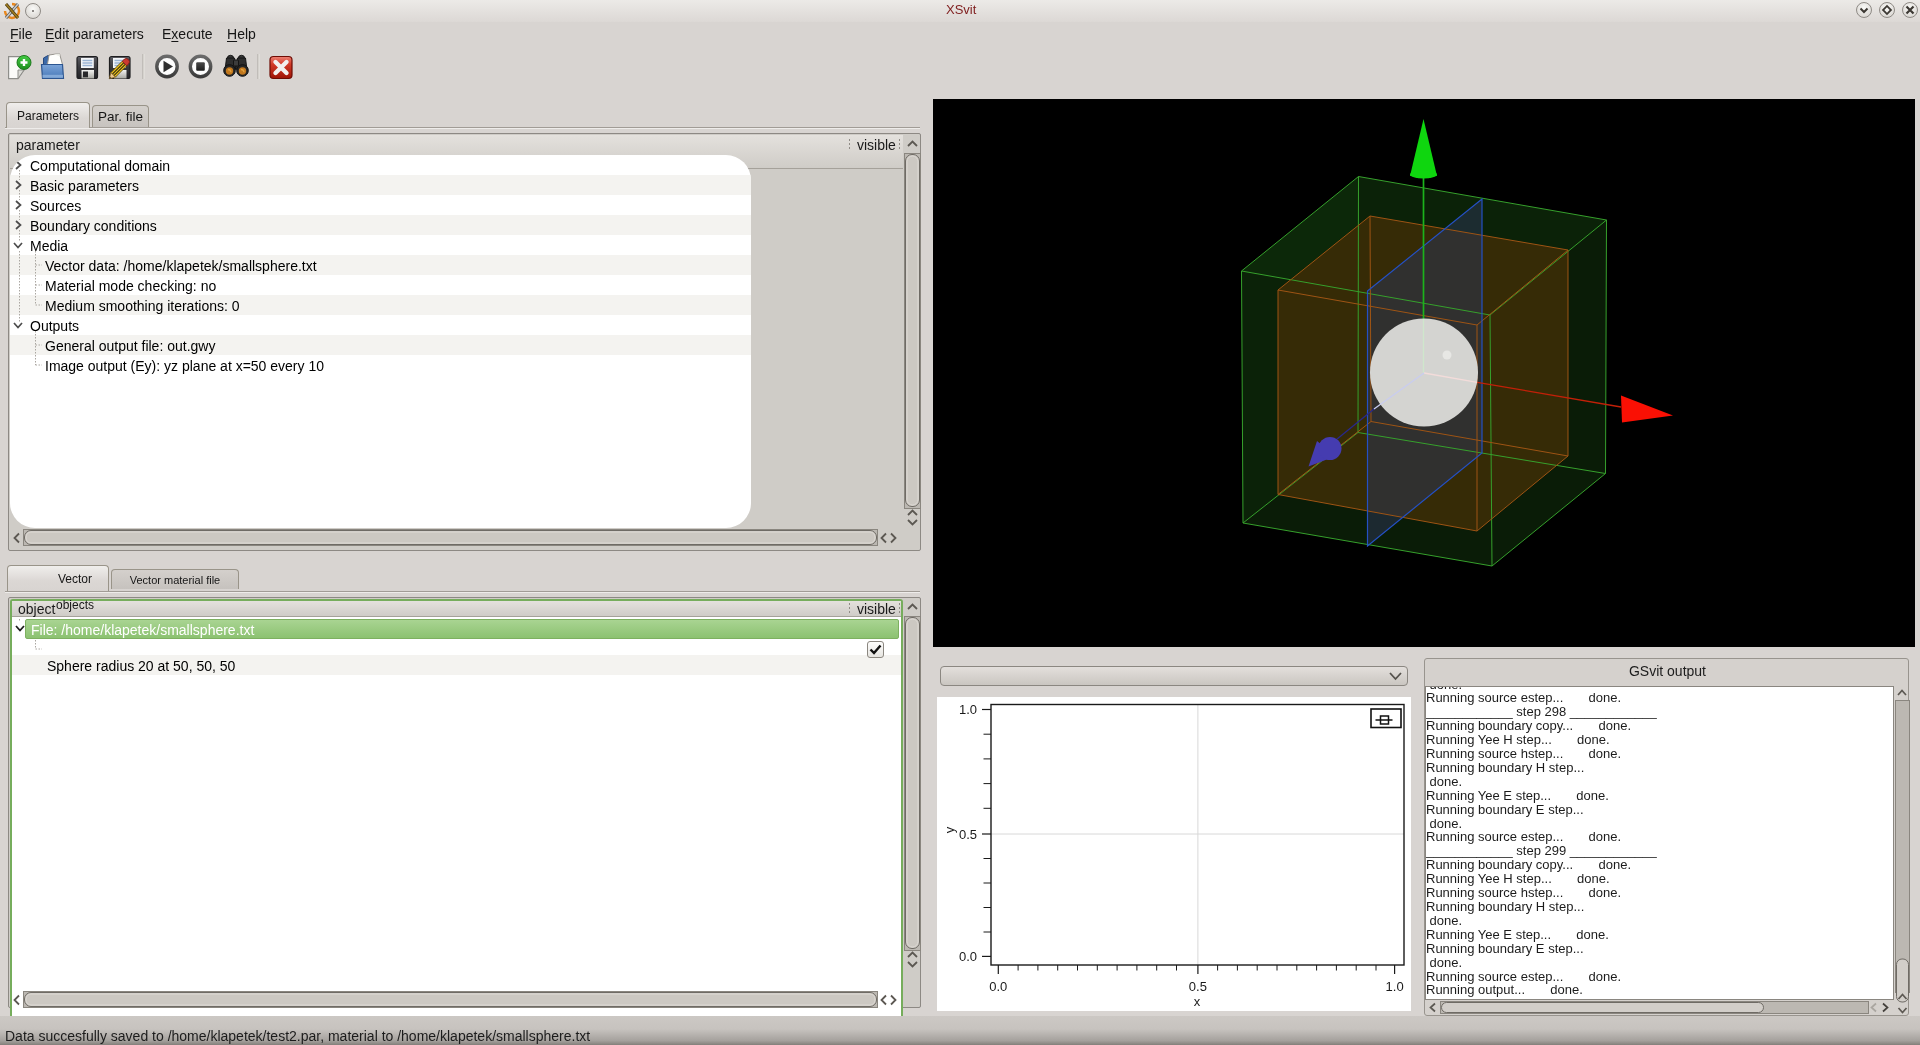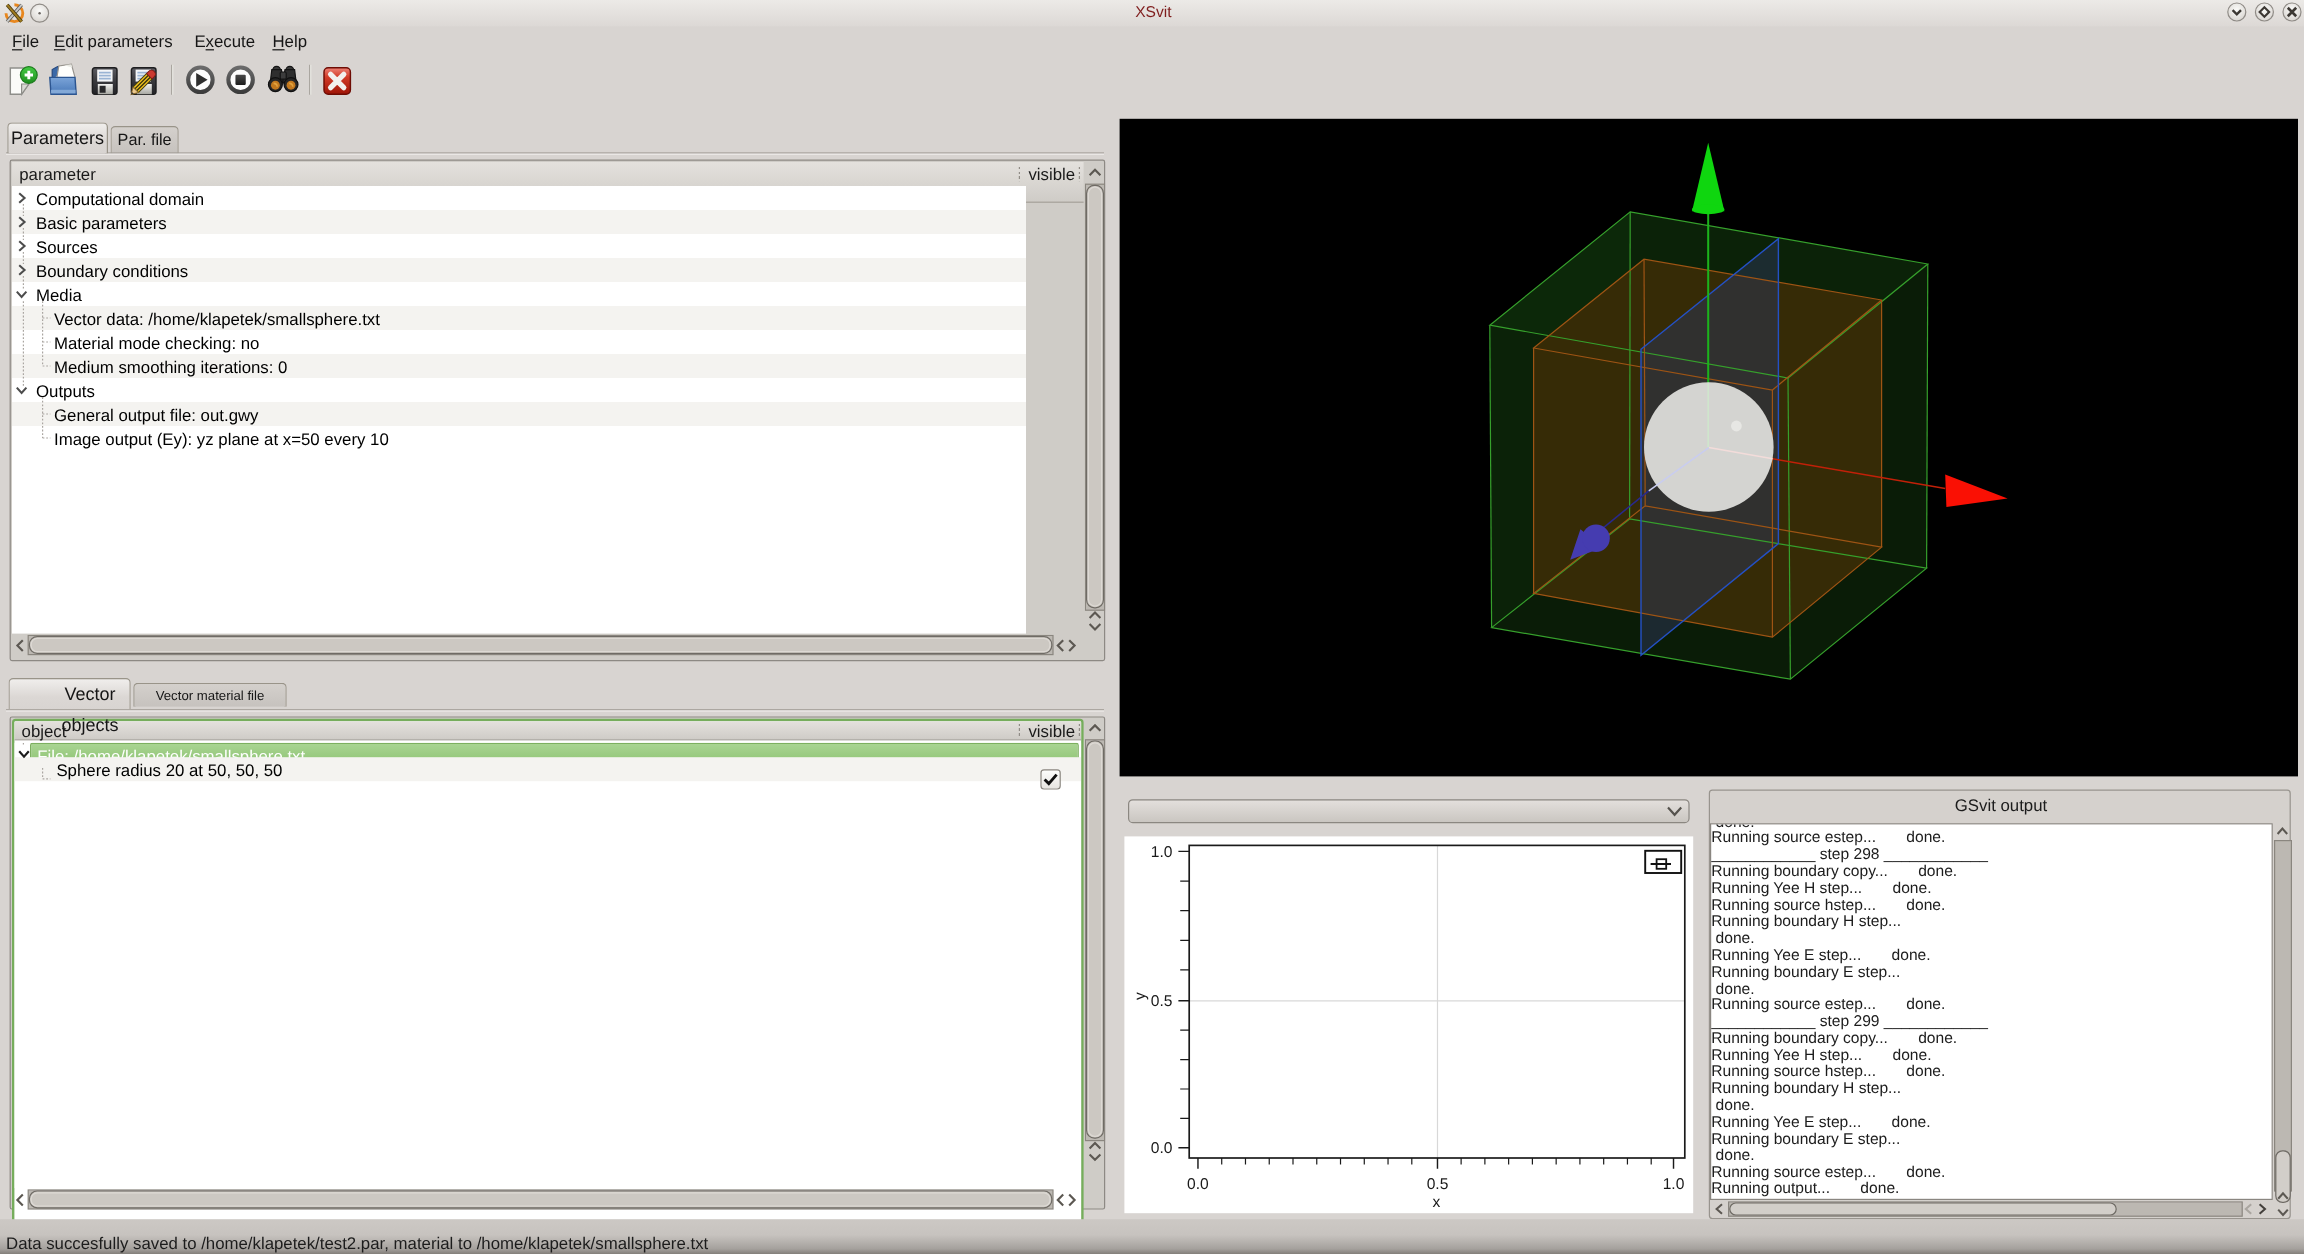--- a/index.html
+++ b/index.html
@@ -4,21 +4,21 @@
 <style>
   * { margin:0; padding:0; box-sizing:border-box; }
   html,body { width:1920px; height:1045px; font-family:"Liberation Sans",sans-serif; overflow:hidden; }
   body { position:relative; background:#d8d4d1; font-size:14px; color:#1a1a1a; }
   .abs { position:absolute; }
   .titlebar { left:0; top:0; width:1920px; height:22px; background:linear-gradient(#eceae7,#dcd8d5); }
   .wbtn { width:16px; height:16px; border-radius:50%; border:1px solid #8f8b86; background:radial-gradient(circle at 50% 35%,#fafaf8,#d3cfca); }
   .menubar { left:0; top:22px; width:1920px; height:24px; }
   .menuitem { position:absolute; top:4px; font-size:14px; color:#161616; }
   .mu { text-decoration:underline; text-underline-offset:2px; }
-  .tab { position:absolute; font-size:15px; color:#161616; text-align:center; }
+  .tab { position:absolute; font-size:12px; color:#161616; text-align:center; }
   .tab.active { background:linear-gradient(#f0eeec,#dbd7d4 60%,#d8d4d1); border:1px solid #999489; border-bottom:none; border-radius:4px 4px 0 0; z-index:3; }
   .tab.inactive { background:linear-gradient(#d4d0cc,#c6c2be); border:1px solid #999489; border-bottom:none; border-radius:4px 4px 0 0; z-index:1; }
   .nbline { position:absolute; height:1px; background:#a19c96; z-index:2; }
   .nbline2 { position:absolute; height:1px; background:#eeecea; z-index:2; }
   .panel { position:absolute; border:1px solid #8d8984; border-radius:2px; background:#cfccc7; }
   .thead { position:absolute; background:linear-gradient(#e4e1dd,#cfccc7); border-bottom:1px solid #a5a19a; }
   .thead .lbl { position:absolute; top:2px; font-size:14px; color:#1a1a1a; }
   .twhite { position:absolute; background:#fff; overflow:hidden; }
   .trow { position:absolute; left:0; width:100%; height:20px; }
   .trow.alt { background:#f4f3f0; }
@@ -173,21 +173,21 @@
 
 <div class="panel" style="left:8px;top:133px;width:913px;height:418px;">
 
   <div class="thead" style="left:1px;top:1px;width:893px;height:34px;padding-left:16px;">
     <div class="lbl" style="left:6px;">parameter</div>
     <div class="lbl" style="left:847px;">visible</div>
     <div style="position:absolute;left:839px;top:4px;width:1px;height:12px;background:repeating-linear-gradient(#908c86 0 2px,transparent 2px 4px);"></div>
     <div style="position:absolute;left:889px;top:4px;width:1px;height:12px;background:repeating-linear-gradient(#908c86 0 2px,transparent 2px 4px);"></div>
   </div>
 
-  <div class="twhite" style="left:1px;top:21px;width:845px;height:373px;">
+  <div class="twhite" style="left:1px;top:21px;width:741px;height:373px;border-radius:25px;">
     <div class="trow" style="top:0px;">
         <div class="txt" style="left:20px;">Computational domain</div>
       </div>
     <div class="trow alt" style="top:20px;">
         <div class="txt" style="left:20px;">Basic parameters</div>
       </div>
     <div class="trow" style="top:40px;">
         <div class="txt" style="left:20px;">Sources</div>
       </div>
     <div class="trow" style="top:80px;">
@@ -269,21 +269,21 @@
       <div class="lbl" style="left:6px;top:0px;">object</div>
       <div class="lbl" style="left:845px;top:0px;">visible</div>
       <div style="position:absolute;left:837px;top:2px;width:1px;height:12px;background:repeating-linear-gradient(#908c86 0 2px,transparent 2px 4px);"></div>
       <div style="position:absolute;left:887px;top:2px;width:1px;height:12px;background:repeating-linear-gradient(#908c86 0 2px,transparent 2px 4px);"></div>
     </div>
     <div class="twhite" style="left:0;top:18px;width:889px;height:371px;">
       <div class="trow" style="top:0px;height:20px;">
         <div style="position:absolute;left:13px;top:0px;width:874px;height:20px;background:linear-gradient(#a9d492,#8cc271);border:1px solid #7db060;border-radius:2px;"></div>
         <div class="txt" style="left:19px;color:#fff;">File: /home/klapetek/smallsphere.txt</div>
       </div>
-      <div class="trow alt" style="top:12px;">
+      <div class="trow alt" style="top:36px;">
           <div class="txt" style="left:35px;">Sphere radius 20 at 50, 50, 50</div>
         </div>
       <svg style="position:absolute;left:0;top:0" width="60" height="60" viewBox="0 0 60 60">
         <path d="M4,7 l4,4.5 4,-4.5" fill="none" stroke="#1c1c1c" stroke-width="1.8"></path>
         <g stroke="#aaa6a1" stroke-width="1" stroke-dasharray="1.5,1.5" fill="none">
           <path d="M7.5,-3 V3"></path>
           <path d="M23.5,21 V30 M23.5,30 h6.5"></path>
         </g>
       </svg>
       <div class="checkbox" style="left:855px;top:22px;"></div>

